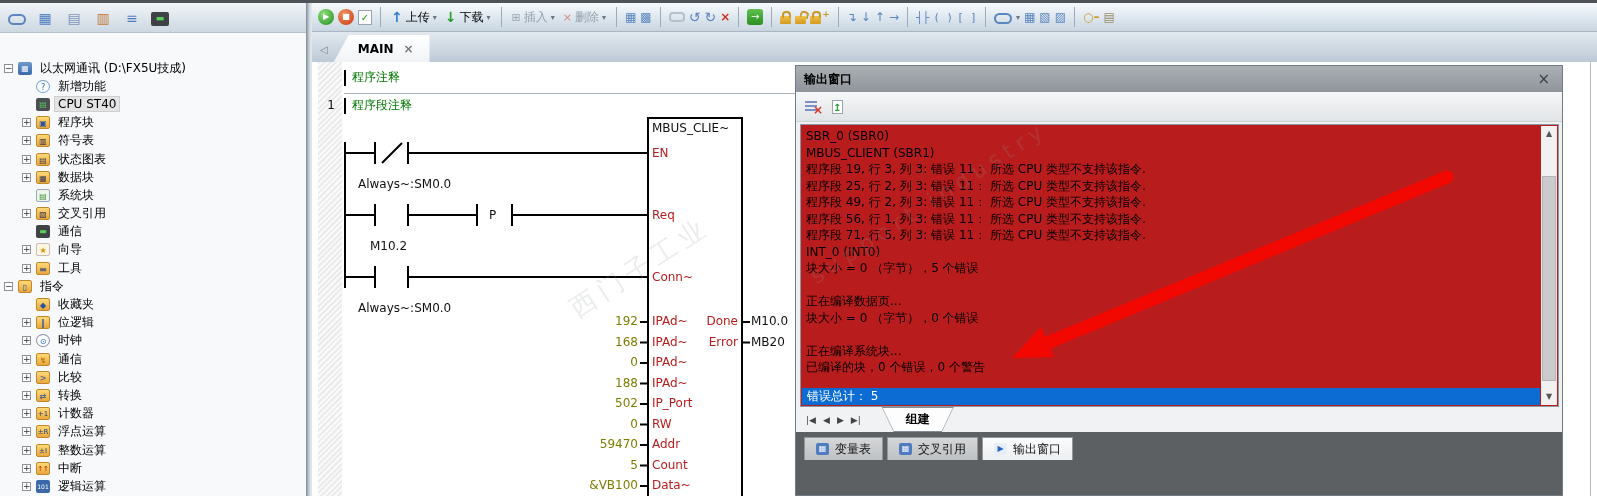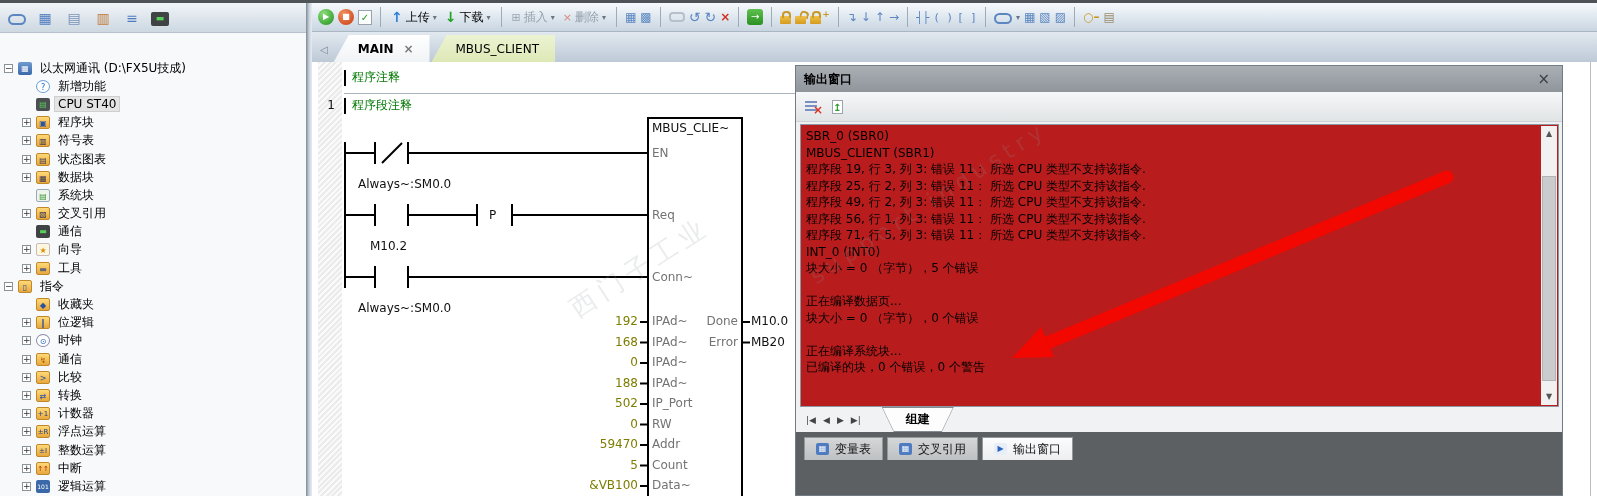--- a/index.html
+++ b/index.html
@@ -76,21 +76,21 @@
 
   
   .editor{position:absolute;left:312px;top:62px;right:0;bottom:0;background:#fff;z-index:1}
   .gutter{position:absolute;left:6px;top:0;width:24px;bottom:0;
           background:repeating-linear-gradient(135deg,#ebebeb 0 2px,#fafafa 2px 4px)}
   .netnum{position:absolute;left:10px;top:36px;width:18px;text-align:center;color:#111}
   .gcomment{position:absolute;border-left:2px solid #000;padding-left:6px;color:#007800;height:16px;line-height:15px}
   .netsep{position:absolute;left:32px;top:31px;width:452px;height:1px;background:#aab4be}
   .lad-label{position:absolute;line-height:14px;color:#111}
   .lad-val{position:absolute;line-height:14px;color:#7d7d00;text-align:right}
-  .lad-port{position:absolute;line-height:14px;color:#737373}
+  .lad-port{position:absolute;line-height:14px;color:#b91c1c}
   .ladder-svg{position:absolute;left:0;top:0}
 
   
   .ow{position:absolute;left:795px;top:65px;width:768px;height:431px;z-index:5;
       border:1px solid #727c86;background:#eef0f2}
   .ow-title{height:26px;background:linear-gradient(#aaafb4,#8f959b);display:flex;align-items:center;
             padding:0 8px;color:#000;font-weight:bold}
   .ow-title .t{flex:1}
   .ow-close{font-weight:normal;color:#3a3f44;font-size:15px;padding:0 4px}
   .ow-tools{height:30px;display:flex;align-items:center;gap:10px;padding:0 9px;
@@ -329,23 +329,20 @@
     <span class="keyic">○–</span>
     <span style="color:#9a8a6a">▤</span>
   </div>
 
   <div class="tabbar">
     <span class="tnav">◁</span>
     <div class="tab t-main">
       <span>MAIN</span>
       <span class="tclose">×</span>
     </div>
-    <div class="tab t-mbus">
-      <span>MBUS_CLIENT</span>
-    </div>
   </div>
 
   <div class="editor">
     <div class="gutter"></div>
     <div class="gcomment" style="left:32px;top:8px">程序注释</div>
     <div class="netsep"></div>
     <div class="netnum">1</div>
     <div class="gcomment" style="left:32px;top:36px">程序段注释</div>
 
     <svg class="ladder-svg" width="470" height="434">
@@ -433,20 +430,21 @@
       <span class="clr">
           <span class="bars"></span>
           <span class="x">×</span>
         </span>
       <span class="exp2">
           <span class="g">↥</span>
         </span>
     </div>
     <div class="ow-content">
       <div class="ow-lines" id="owlines"><div>SBR_0 (SBR0)</div><div>MBUS_CLIENT (SBR1)</div><div>程序段 19, 行 3, 列 3: 错误 11： 所选 CPU 类型不支持该指令.</div><div>程序段 25, 行 2, 列 3: 错误 11： 所选 CPU 类型不支持该指令.</div><div>程序段 49, 行 2, 列 3: 错误 11： 所选 CPU 类型不支持该指令.</div><div>程序段 56, 行 1, 列 3: 错误 11： 所选 CPU 类型不支持该指令.</div><div>程序段 71, 行 5, 列 3: 错误 11： 所选 CPU 类型不支持该指令.</div><div>INT_0 (INT0)</div><div>块大小 = 0 （字节），5 个错误</div><div>&nbsp;</div><div>正在编译数据页...</div><div>块大小 = 0 （字节），0 个错误</div><div>&nbsp;</div><div>正在编译系统块...</div><div>已编译的块，0 个错误，0 个警告</div></div>
+      <div class="ow-sel">错误总计： 5</div>
       <div class="ow-scroll">
         <span class="sc-btn sc-up">▲</span>
         <span class="sc-thumb"></span>
         <span class="sc-btn sc-dn">▼</span>
       </div>
     </div>
     <div class="ow-nav">
       <span class="nav-arr">|◀</span>
       <span class="nav-arr">◀</span>
       <span class="nav-arr">▶</span>

